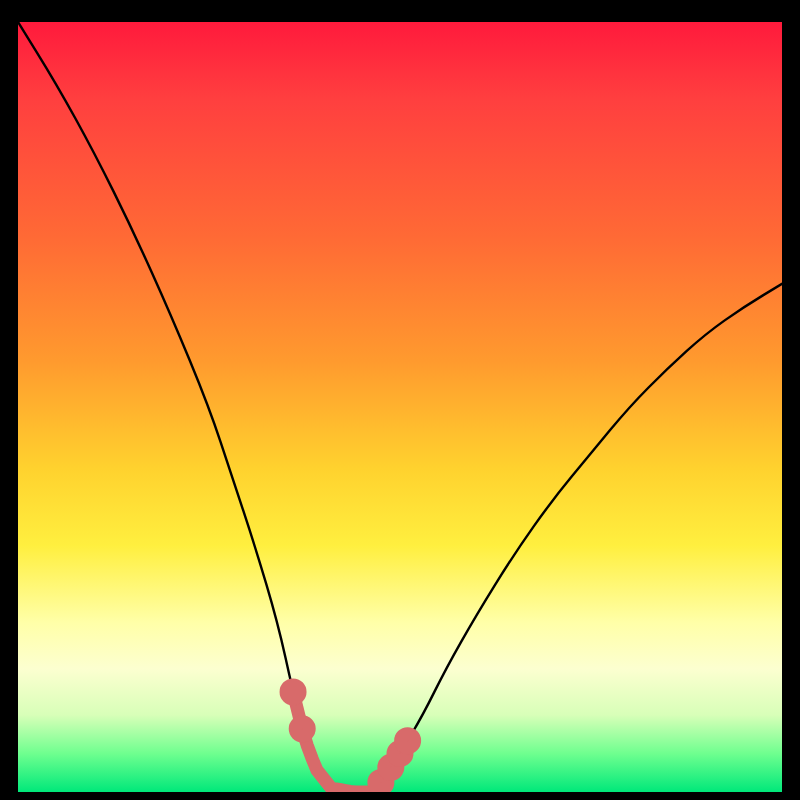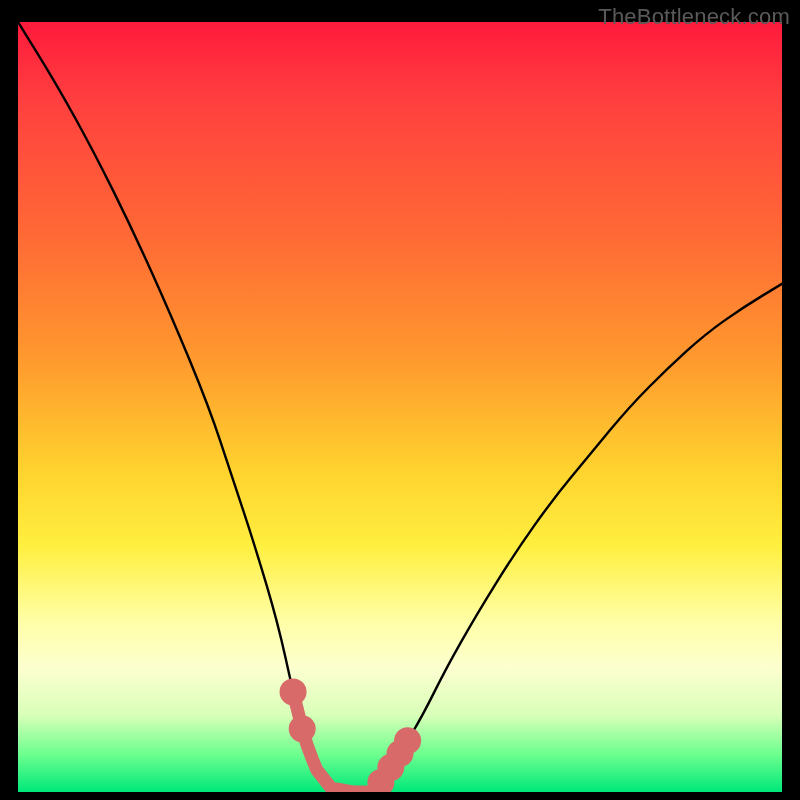--- a/index.html
+++ b/index.html
@@ -66,21 +66,20 @@
     height: 100%;
     z-index: 10;
     pointer-events: none;
   }
 </style>
 </head>
 <body>
 
 <div class="stage">
 
-  <div class="watermark">TheBottleneck.com</div>
 
   <div class="plot-area">
     <div class="gradient-bg"></div>
 
     <svg class="curve" viewBox="0 0 764 770" preserveAspectRatio="none">
       <g>
         <path id="curve-path" fill="none" stroke="#000" stroke-width="2.4" stroke-linecap="round" stroke-linejoin="round" d="M 0.00 0.00 Q 0.00 0.00 19.10 30.80 Q 38.20 61.60 57.30 96.25 Q 76.40 130.90 95.50 169.40 Q 114.60 207.90 133.70 250.25 Q 152.80 292.60 171.90 338.80 Q 191.00 385.00 202.46 419.65 Q 213.92 454.30 225.38 488.95 Q 236.84 523.60 248.30 562.10 Q 259.76 600.60 267.40 635.25 Q 275.04 669.90 280.77 693.00 Q 286.50 716.10 292.23 731.50 Q 297.96 746.90 305.60 756.52 Q 313.24 766.15 324.70 768.08 Q 336.16 770.00 343.80 770.00 Q 351.44 770.00 355.26 768.08 Q 359.08 766.15 362.90 760.38 Q 366.72 754.60 374.36 743.05 Q 382.00 731.50 393.46 712.25 Q 404.92 693.00 416.38 669.90 Q 427.84 646.80 443.12 619.85 Q 458.40 592.90 477.50 562.10 Q 496.60 531.30 515.70 504.35 Q 534.80 477.40 553.90 454.30 Q 573.00 431.20 592.10 408.10 Q 611.20 385.00 630.30 365.75 Q 649.40 346.50 668.50 329.17 Q 687.60 311.85 706.70 298.38 Q 725.80 284.90 744.90 273.35 T 764.00 261.80"></path>
       </g>
       <g id="highlight-group" stroke="#d86a6a" stroke-width="13" stroke-linecap="round" fill="#d86a6a">
           <path d="M 275.04 669.90 L 279.81 689.15 L 284.59 708.40 L 289.37 723.80 L 294.14 736.63 L 298.91 748.10 L 303.69 754.12 L 308.46 760.13 L 313.24 766.15 L 318.01 766.95 L 322.79 767.75 L 327.56 768.56 L 332.34 769.36 L 337.12 770.00 L 341.89 770.00 L 346.66 770.00 L 351.44 770.00 L 356.21 767.59 L 360.99 763.26 L 365.76 756.04 L 370.54 748.83 L 375.31 741.61 L 380.09 734.39 L 384.87 726.69 L 389.64 718.67" fill="none"></path>

